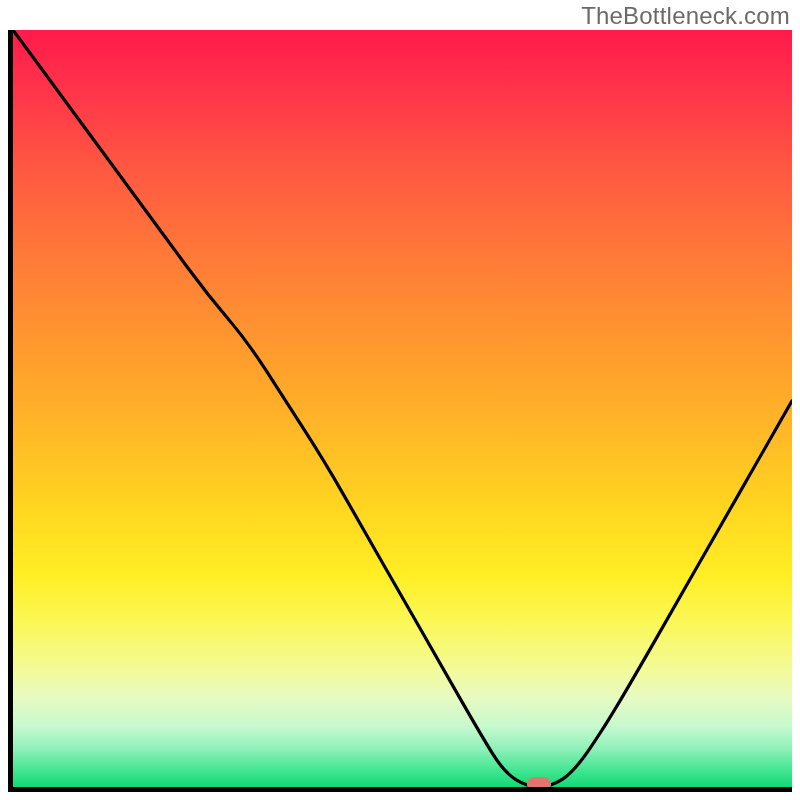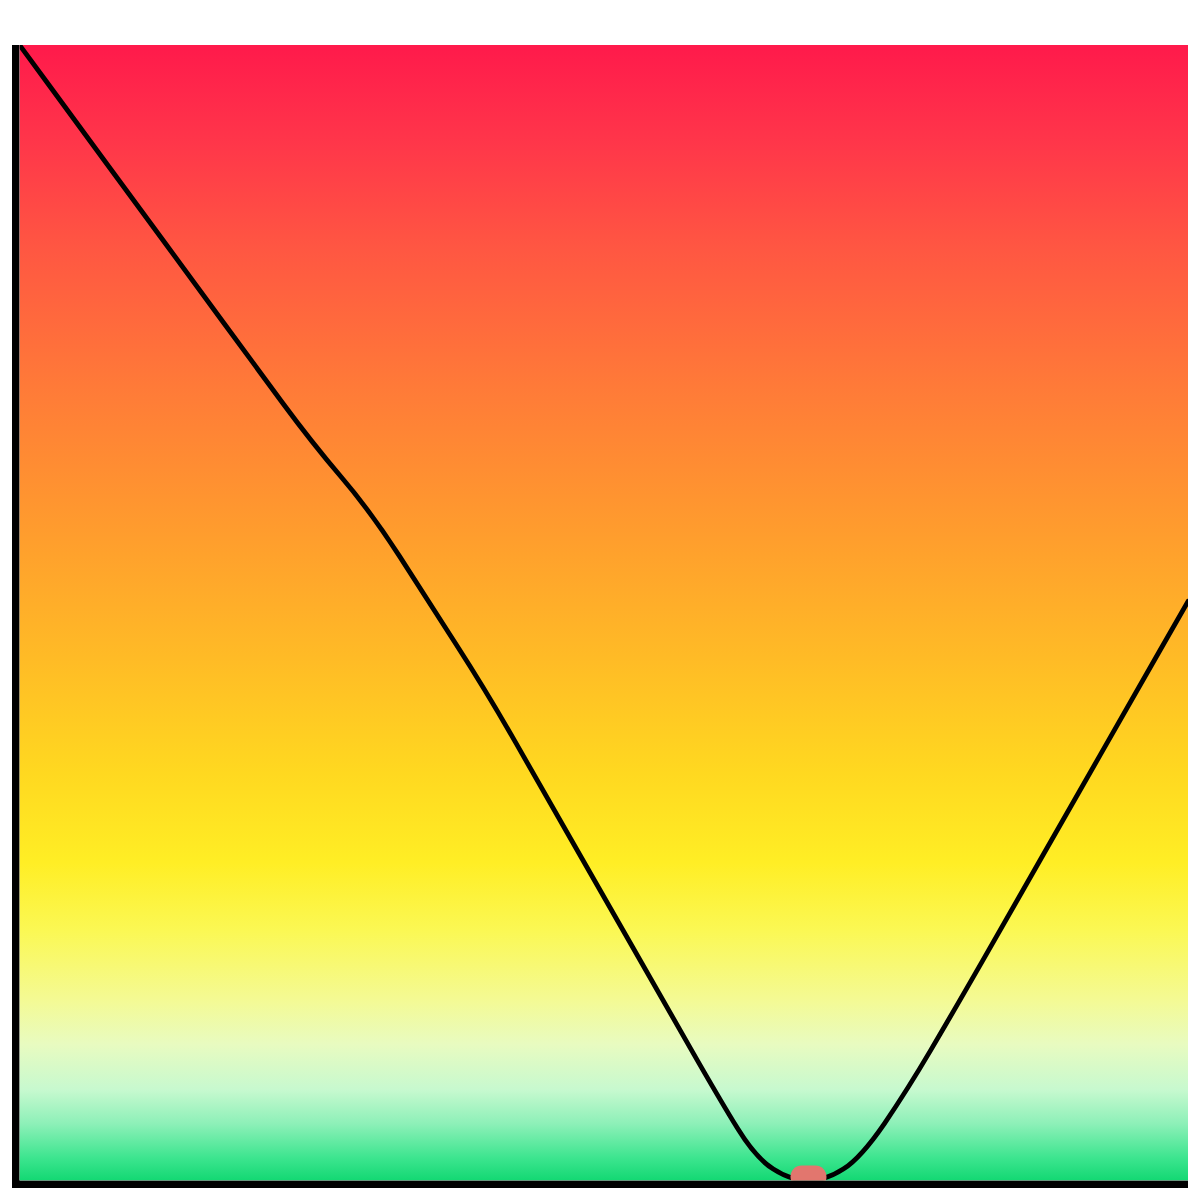--- a/index.html
+++ b/index.html
@@ -62,20 +62,21 @@
     height: 15px;
     border-radius: 8px;
     background: #e2766e;
   }
 </style>
 </head>
 <body>
 
 <div class="chart-container">
 
+  <div class="watermark">TheBottleneck.com</div>
 
   <div class="plot-frame">
     <div class="gradient-bg"></div>
 
     <svg class="curve" viewBox="0 0 779 757" preserveAspectRatio="none">
       <path id="curve-path" d="M 0.0 0.0 Q 0.0 0.0 19.5 26.5 Q 39.0 53.0 58.4 79.5 Q 77.9 106.0 97.4 132.5 Q 116.8 159.0 136.3 185.5 Q 155.8 212.0 175.3 238.5 Q 194.8 264.9 214.2 287.7 Q 233.7 310.4 253.2 340.6 Q 272.6 370.9 292.1 401.2 Q 311.6 431.5 331.1 465.6 Q 350.6 499.6 370.0 533.7 Q 389.5 567.8 409.0 601.8 Q 428.5 635.9 447.9 669.9 Q 467.4 704.0 479.1 722.9 Q 490.8 741.9 502.5 749.4 Q 514.1 757.0 525.8 757.0 Q 537.5 757.0 549.2 749.4 Q 560.9 741.9 576.5 719.2 Q 592.0 696.4 607.6 669.9 Q 623.2 643.4 642.7 609.4 Q 662.1 575.3 681.6 541.3 Q 701.1 507.2 720.6 473.1 Q 740.0 439.1 759.5 405.0 T 779.0 370.9" fill="none" stroke="#000" stroke-width="3.2" stroke-linecap="round" stroke-linejoin="round"></path>
     </svg>
 
     <div id="marker" class="marker" style="left: 513.825px; top: 747px;"></div>
   </div>

